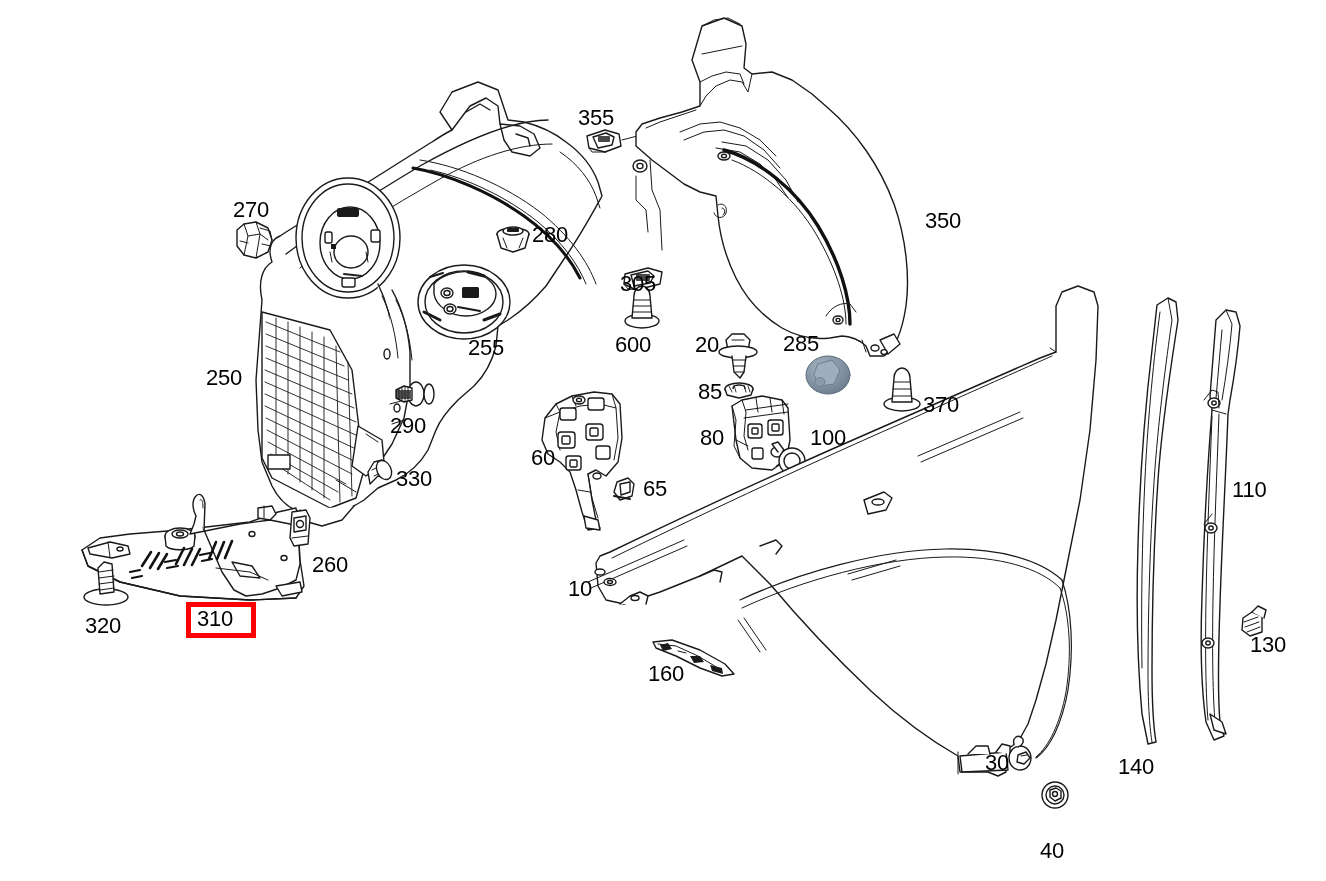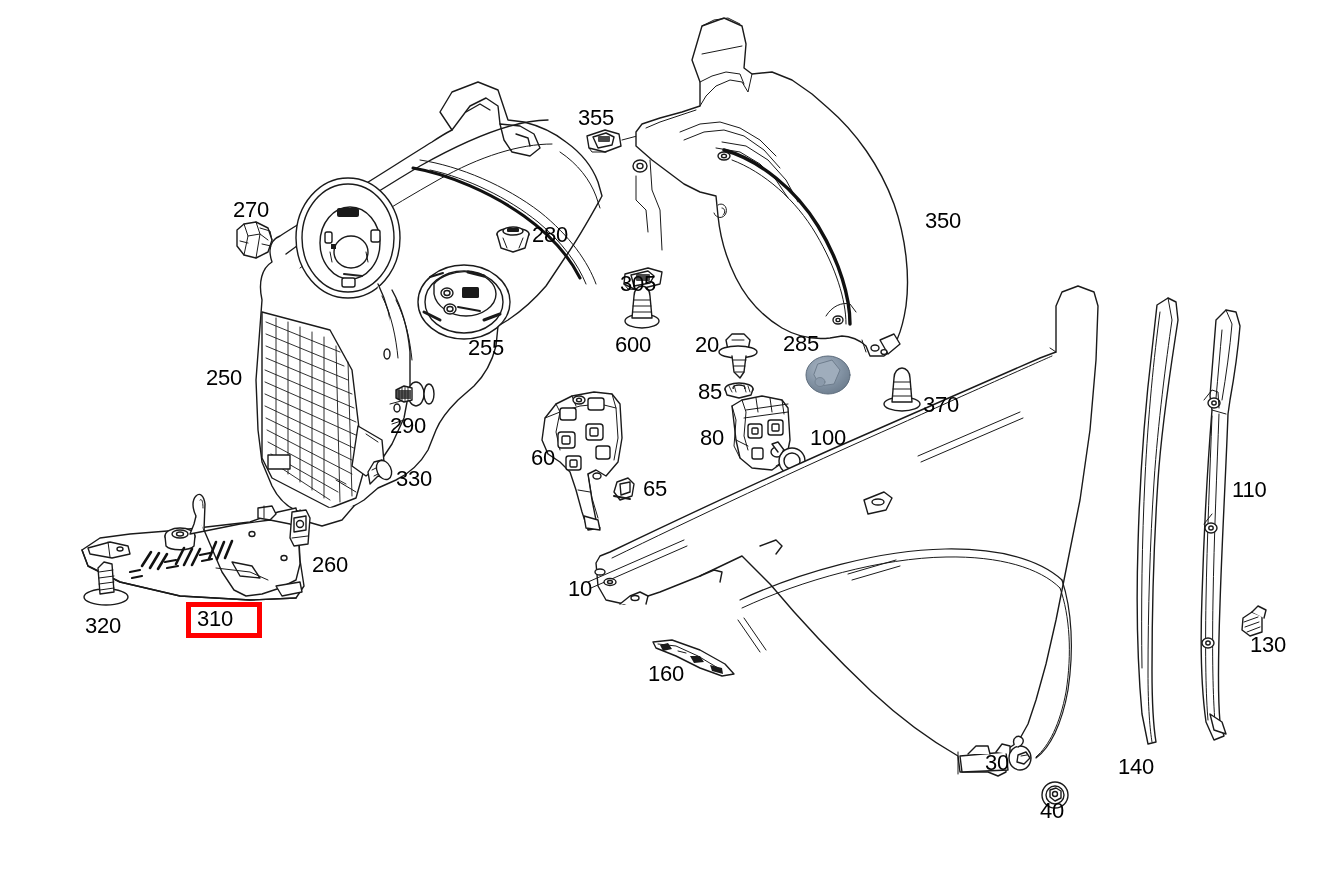--- a/index.html
+++ b/index.html
@@ -29,21 +29,21 @@
     font-family: "Liberation Sans", sans-serif;
     font-size: 22px;
     line-height: 1;
     color: #000000;
     white-space: nowrap;
     letter-spacing: -0.2px;
   }
   .label.highlight {
     background: #ffffff;
     border: 5px solid #ff0000;
-    padding: 1px 24px 3px 6px;
+    padding: 1px 18px 3px 6px;
     box-sizing: border-box;
   }
 </style>
 </head>
 <body>
 
 <div id="diagram-root">
 
   <svg id="diagram-svg" viewBox="0 0 1326 881" xmlns="http://www.w3.org/2000/svg">
     <defs>
@@ -551,21 +551,21 @@
           <path d="M893 396 L911 396"></path>
         </g>
       </g>
 
     </g>
   </svg>
 
   <div class="label" style="left:568px;  top:578px;">10</div>
   <div class="label" style="left:695px;  top:334px;">20</div>
   <div class="label" style="left:985px;  top:752px;">30</div>
-  <div class="label" style="left:1040px; top:800px;">40</div>
+  <div class="label" style="left:1040px; top:840px;">40</div>
   <div class="label" style="left:531px;  top:447px;">60</div>
   <div class="label" style="left:643px;  top:478px;">65</div>
   <div class="label" style="left:700px;  top:427px;">80</div>
   <div class="label" style="left:698px;  top:381px;">85</div>
   <div class="label" style="left:810px;  top:427px;">100</div>
   <div class="label" style="left:1232px; top:479px;">110</div>
   <div class="label" style="left:1250px; top:634px;">130</div>
   <div class="label" style="left:1118px; top:756px;">140</div>
   <div class="label" style="left:648px;  top:663px;">160</div>
   <div class="label" style="left:206px;  top:367px;">250</div>

